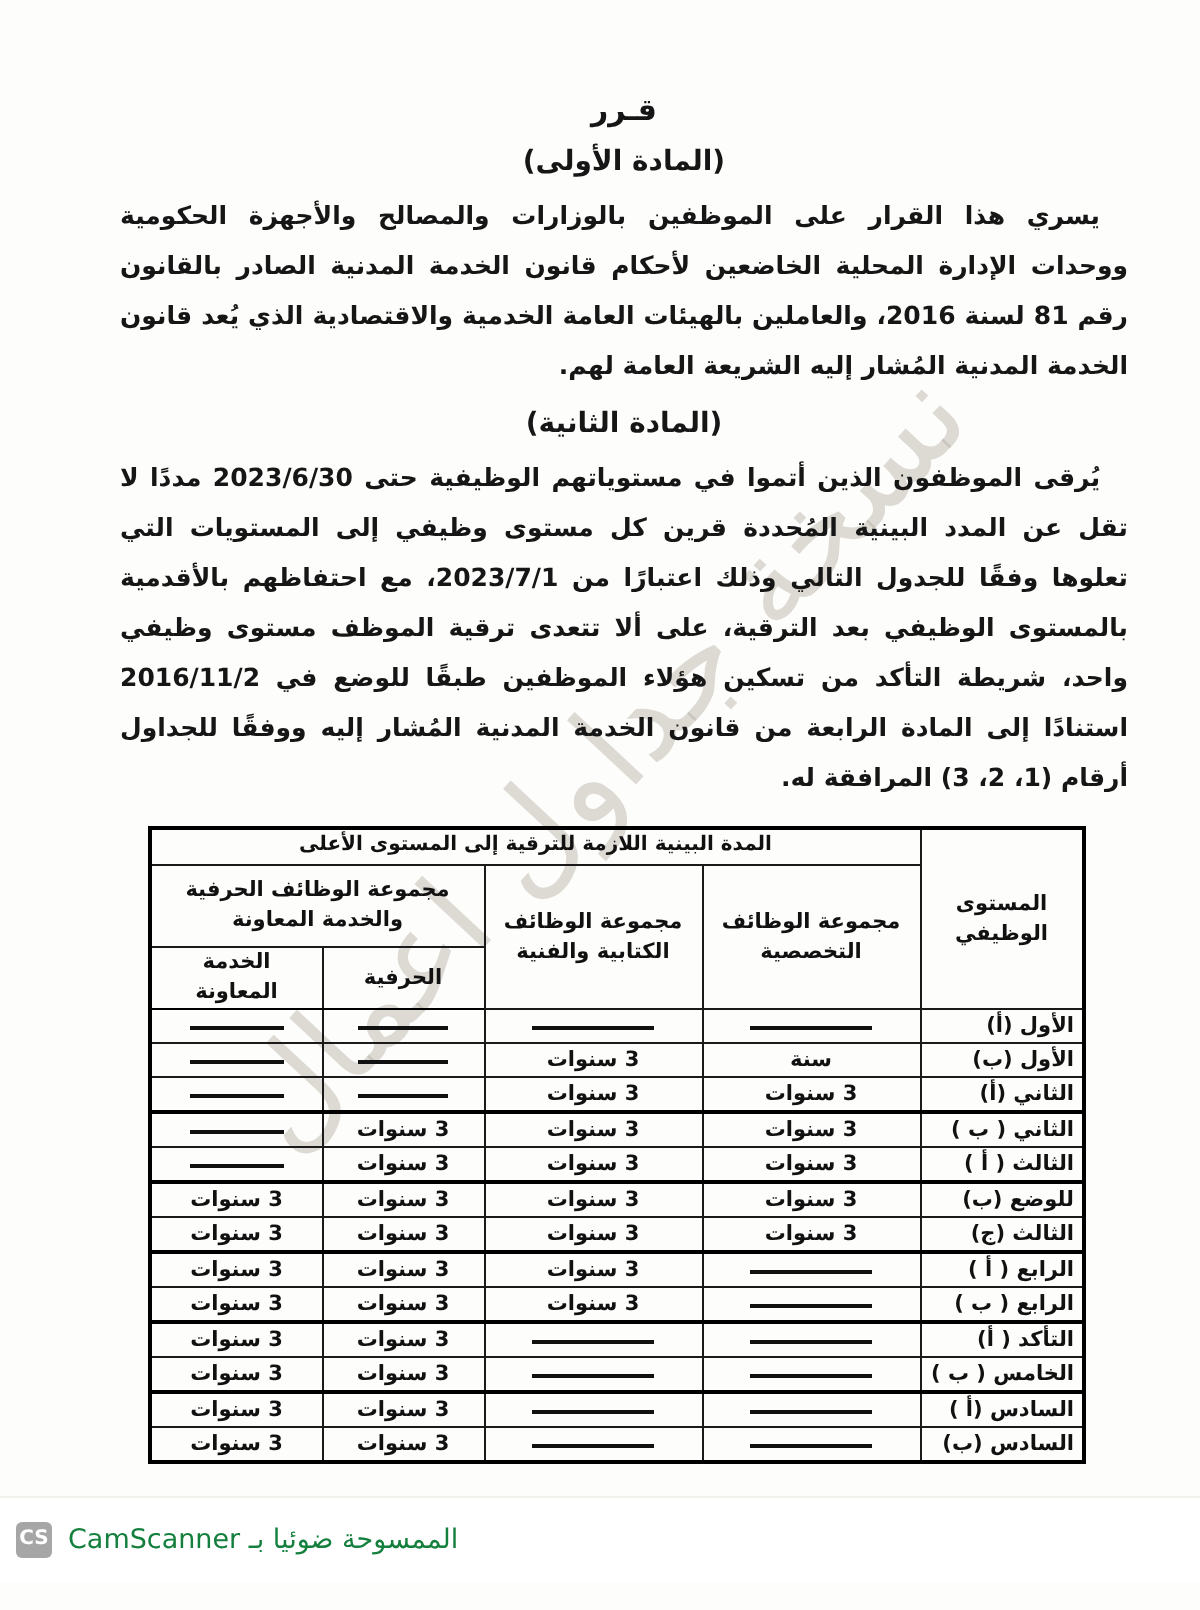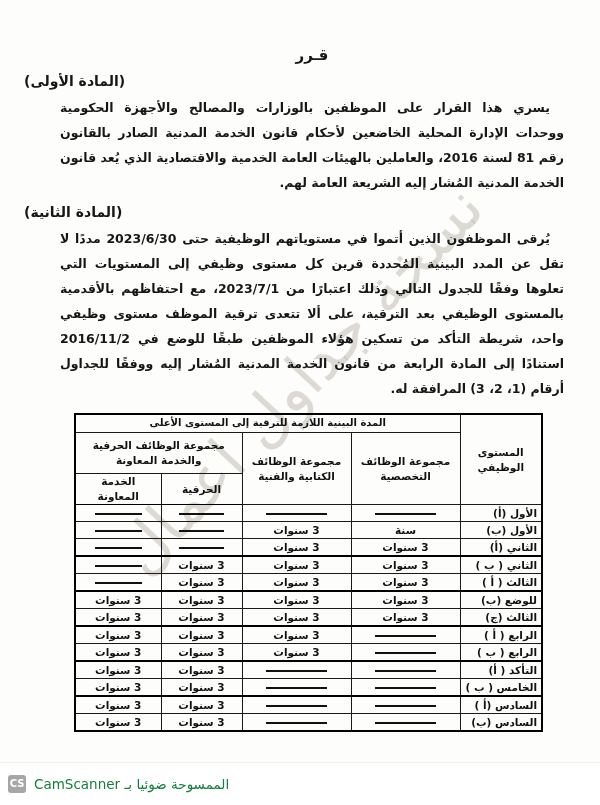--- a/index.html
+++ b/index.html
@@ -37,21 +37,21 @@
     color:#161616;
     padding-left:24px;
   }
   .doc-title{
     text-align:center;
     font-weight:bold;
     font-size:15px;
     padding-top:46px;
   }
   .article-heading{
-    text-align:left;
+    text-align:center;
     font-weight:bold;
     font-size:14px;
     margin-top:9px;
   }
   .para{
     margin:6px 36px 0 36px;
     font-size:12.5px;
     font-weight:bold;
     line-height:25px;
     text-align:justify;
@@ -89,21 +89,21 @@
   table.promotion thead tr.subrow th{border-bottom:1.5px solid #000;}
   .dash{
     display:inline-block;
     width:60%;
     height:0;
     border-top:2px solid #111;
     vertical-align:middle;
   }
   .footer{
     position:absolute;
-    left:0;bottom:0;
+    left:0;bottom:14px;
     width:600px;height:42px;
     background:#ffffff;
     border-top:1px solid #f1f1ee;
     z-index:2;
     display:flex;
     align-items:center;
   }
   .cs-badge{
     width:18px;height:18px;
     margin-left:8px;

